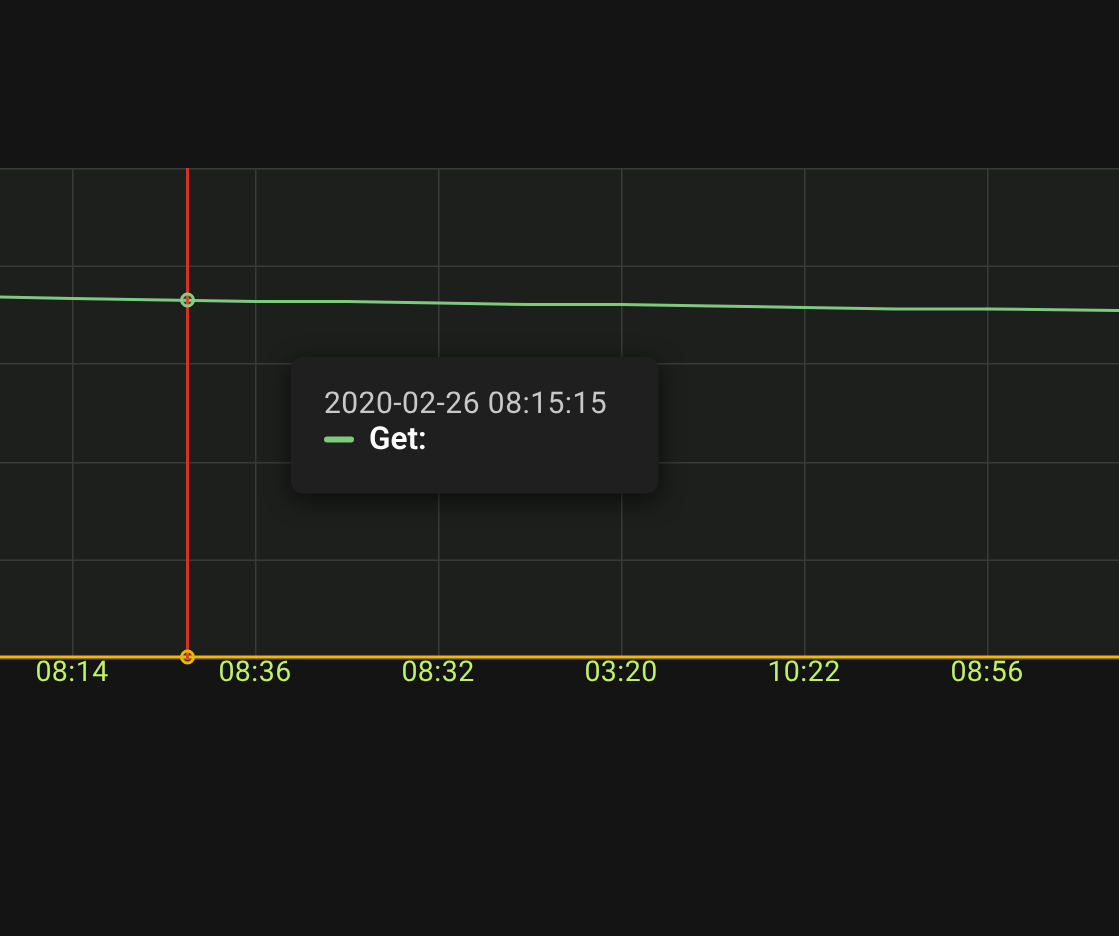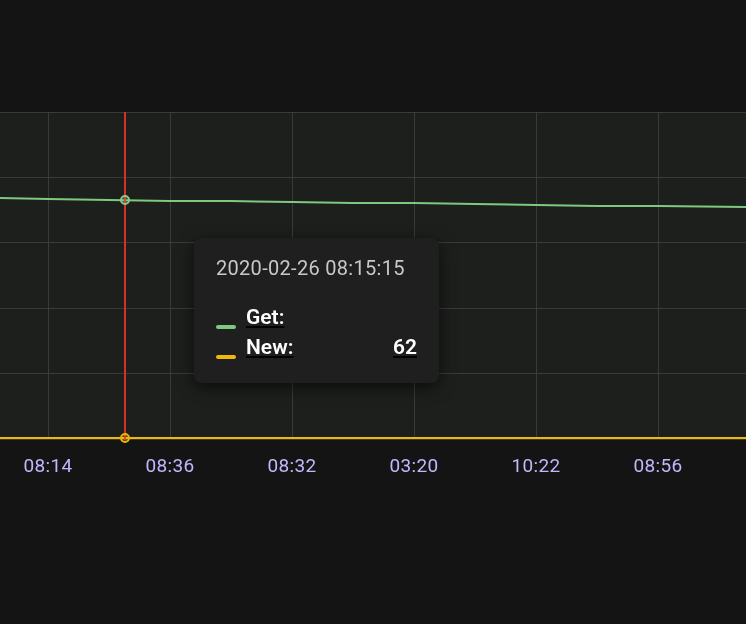--- a/index.html
+++ b/index.html
@@ -64,48 +64,47 @@
     border-radius: 50%;
     border: 2px solid;
     transform: translate(-50%, -50%);
     z-index: 6;
   }
   .marker-get { border-color: #8bc98b; background: rgba(139,201,139,0.2); }
   .marker-new { border-color: #e6b800; background: rgba(230,184,0,0.2); }
   
   .x-tick-label {
     position: absolute;
-    top: 454px;
-    color: #c4b5fd;
+    top: 436px;
+    color: #bef264;
     font-size: 19px;
     transform: translateX(-50%);
     letter-spacing: 0.3px;
   }
   
   .tooltip {
     position: absolute;
     background: #1f1f1f;
     border-radius: 8px;
     padding: 18px 22px;
     z-index: 20;
     box-shadow: 0 4px 16px rgba(0,0,0,0.6);
     min-width: 245px;
   }
   .tooltip-time {
     color: #c8c8c8;
     font-size: 20px;
-    margin-bottom: 25px;
+    margin-bottom: 1px;
     letter-spacing: 0.3px;
   }
   .tooltip-row {
     display: flex;
-    align-items: flex-end;
+    align-items: center;
     margin-bottom: 6px;
     font-size: 21px;
-    text-decoration: underline;
   }
   .legend-swatch {
     width: 20px;
     height: 4px;
     border-radius: 2px;
     margin-right: 10px;
     flex-shrink: 0;
   }
   .swatch-get { background: #7fc97f; }
   .swatch-new { background: #f2b809; }
@@ -161,19 +160,14 @@
   <div class="x-tick-label" style="left:414px">03:20</div>
   <div class="x-tick-label" style="left:536px">10:22</div>
   <div class="x-tick-label" style="left:658px">08:56</div>
 
   <div class="tooltip" style="left:194px; top:238px">
     <div class="tooltip-time">2020-02-26 08:15:15</div>
     <div class="tooltip-row">
       <div class="legend-swatch swatch-get"></div>
       <div class="tooltip-label">Get:</div>
     </div>
-    <div class="tooltip-row">
-      <div class="legend-swatch swatch-new"></div>
-      <div class="tooltip-label">New:</div>
-      <div class="tooltip-value">62</div>
-    </div>
   </div>
 </div>
 
 </body></html>

